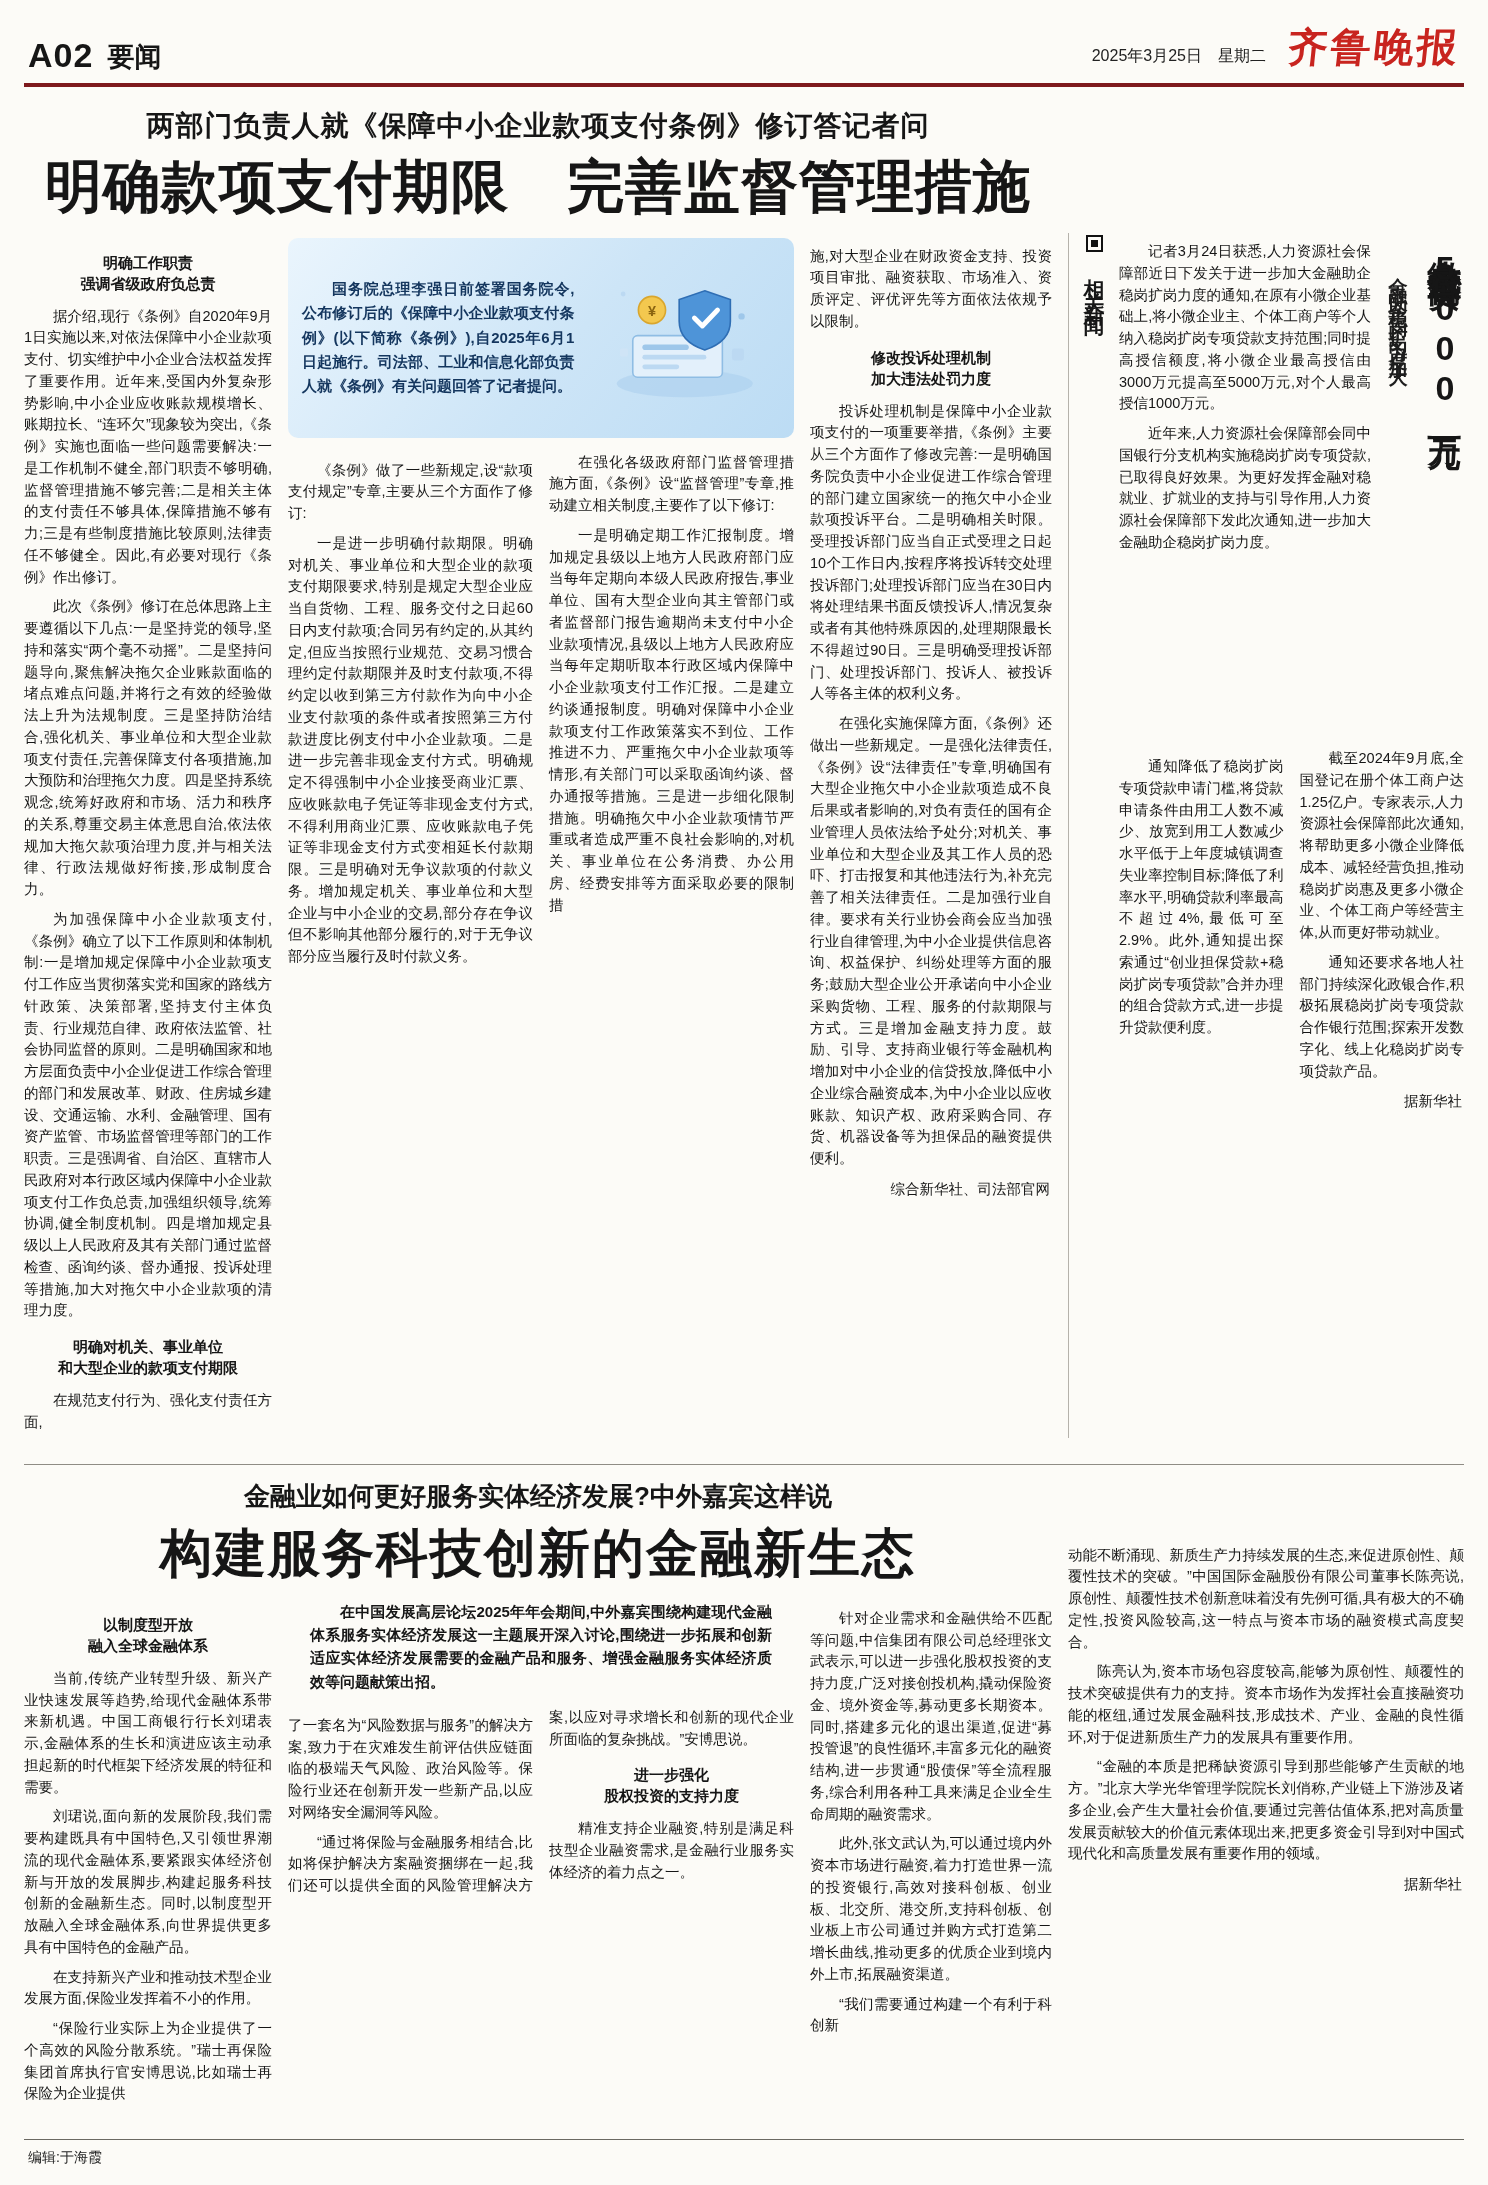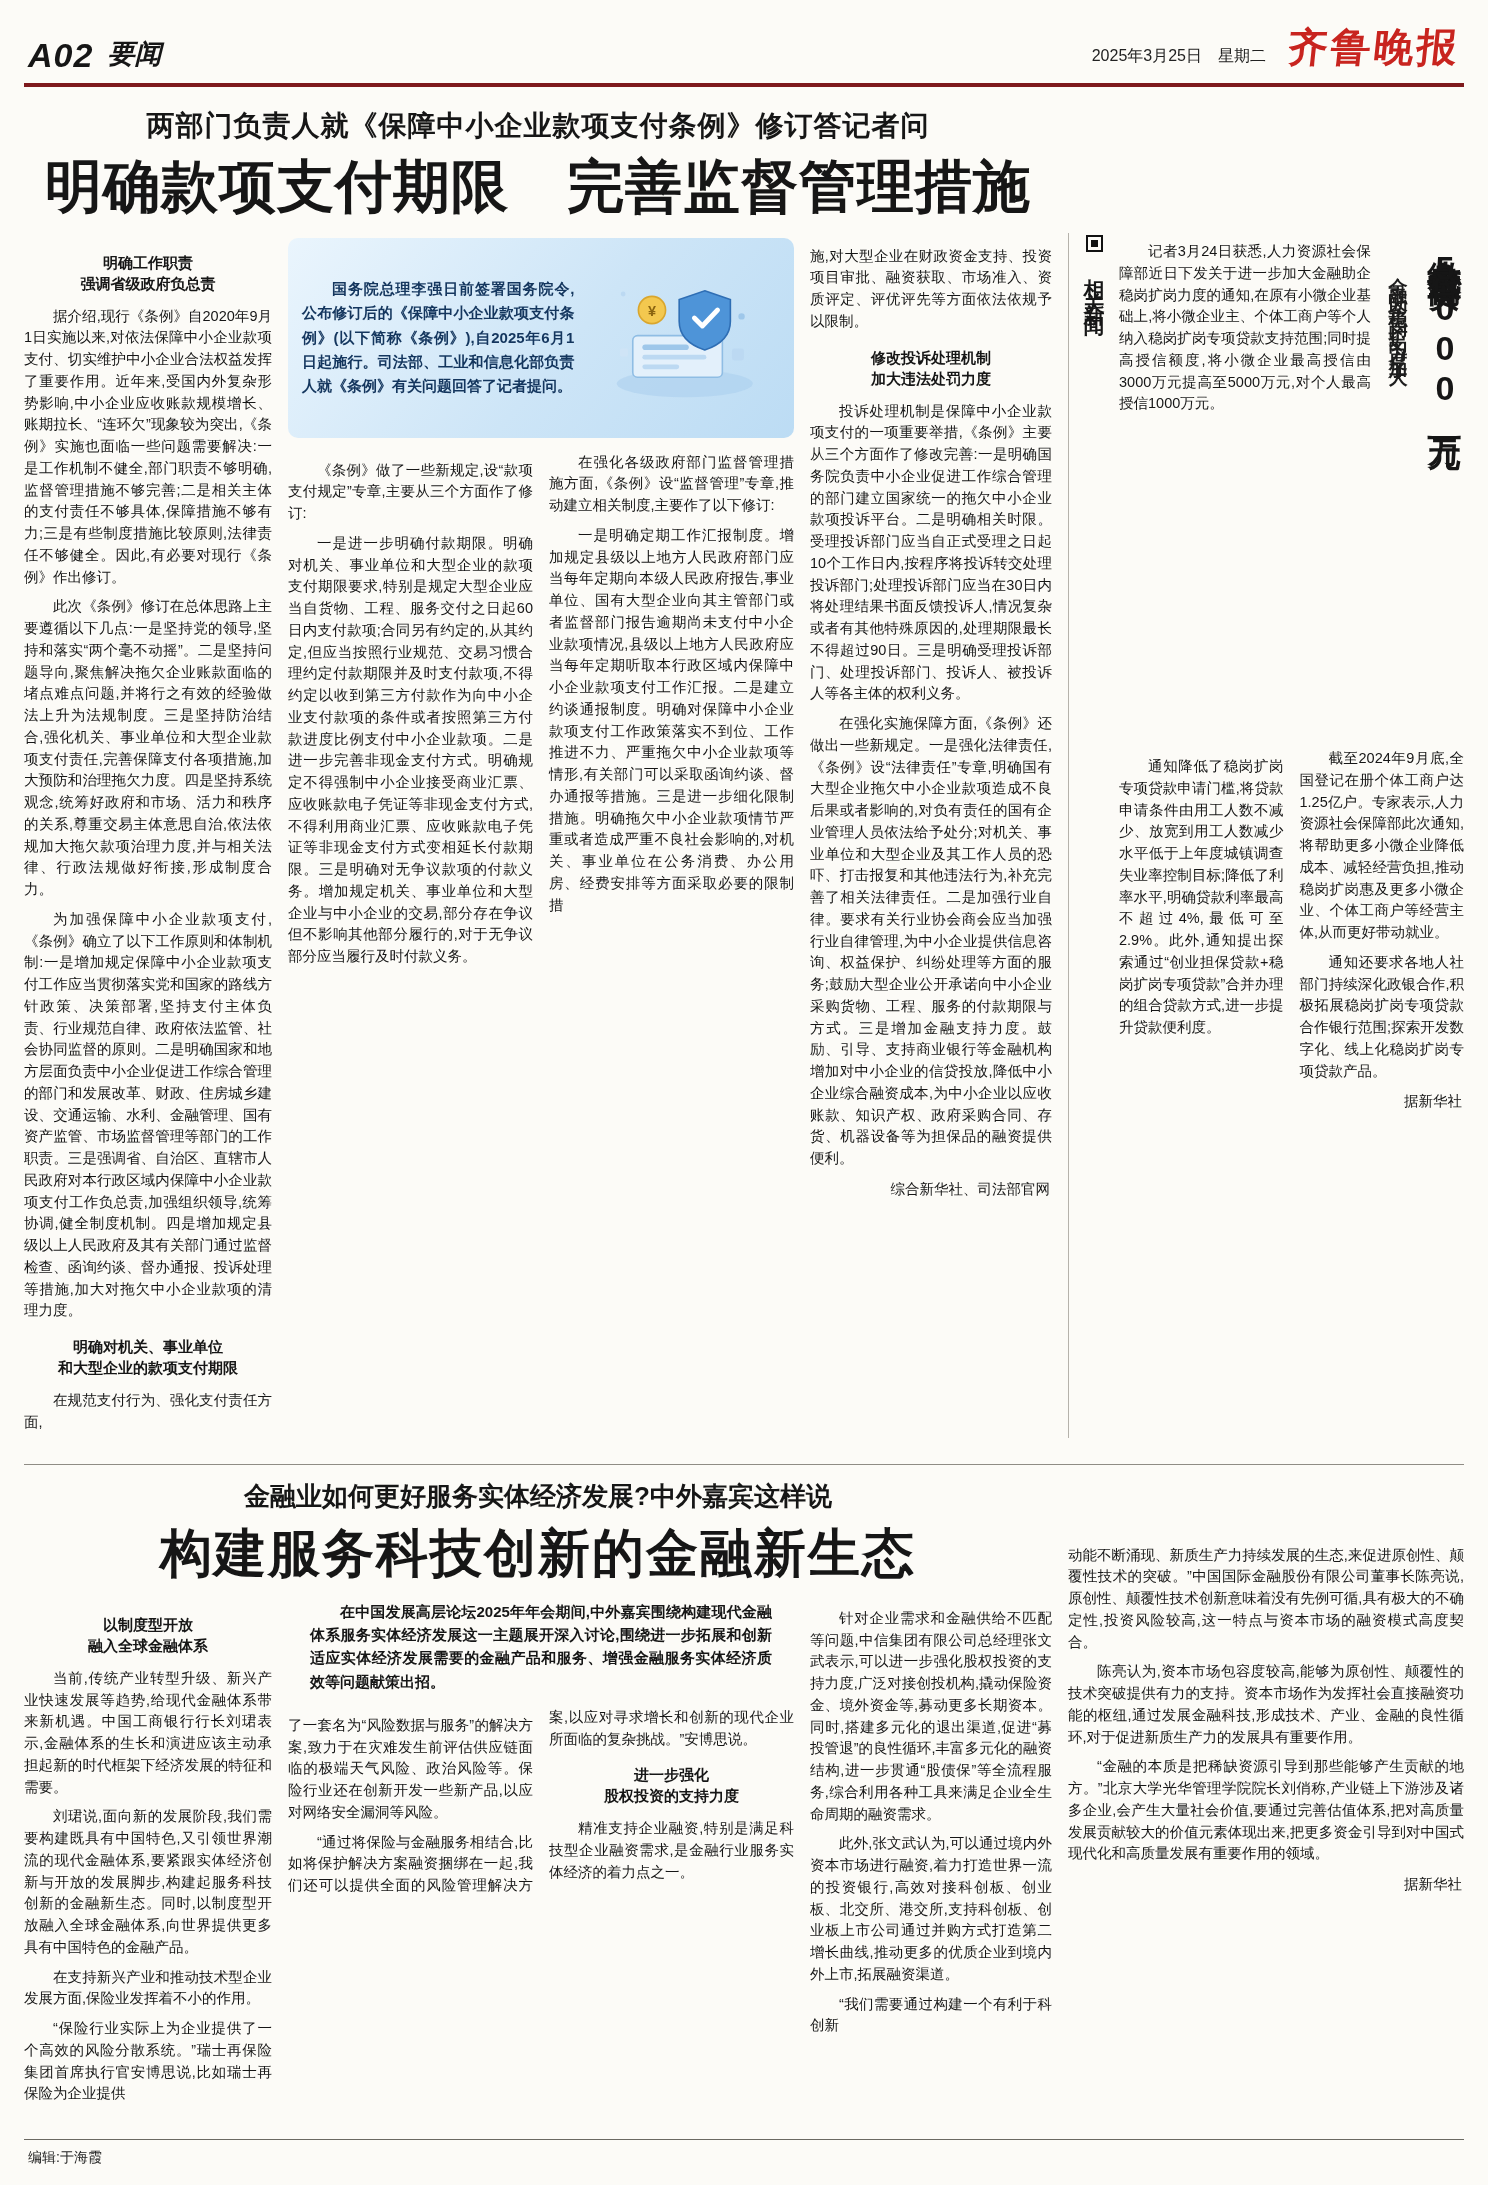--- a/index.html
+++ b/index.html
@@ -4,21 +4,21 @@
 <title>齐鲁晚报 A02</title>
 <style>
   html,body{margin:0;padding:0;background:#e8e6e0;}
   .page{
     width:1488px;min-height:2185px;margin:0 auto;background:#fcfbf7;
     box-sizing:border-box;padding:16px 24px 20px;color:#161616;
     font-family:"Liberation Sans","DejaVu Sans",sans-serif;
   }
   
   .masthead{display:flex;justify-content:space-between;align-items:flex-end;padding:4px 4px 8px;}
-  .mh-left{display:flex;align-items:flex-start;gap:14px;font-style:italic;}
+  .mh-left{display:flex;align-items:flex-end;gap:14px;}
   .page-num{font-size:34px;font-weight:900;letter-spacing:1px;}
   .section-name{font-size:27px;font-weight:800;}
   .mh-right{display:flex;align-items:flex-end;gap:22px;}
   .date-block{font-size:16px;color:#222;padding-bottom:8px;display:flex;gap:16px;}
   .logo{font-size:40px;font-weight:900;color:#c8241f;transform:skewX(-6deg);
         font-family:"Liberation Serif","DejaVu Serif",serif;letter-spacing:3px;}
   .top-rule{height:4px;background:#7e1a1d;margin:0 0 18px;}
   
   .para{font-size:14.5px;line-height:1.5;text-align:justify;text-indent:2em;margin:8px 0 4px;}
   .cont{text-indent:0;}
@@ -156,20 +156,21 @@
 
       <aside class="related">
         <div class="related-tag">
           <span class="tag-icon"></span>
           <span class="tag-text">相关新闻</span>
         </div>
         <div class="related-main">
           <div class="related-top">
             <div class="related-topcol">
                 <p class="para">记者3月24日获悉,人力资源社会保障部近日下发关于进一步加大金融助企稳岗扩岗力度的通知,在原有小微企业基础上,将小微企业主、个体工商户等个人纳入稳岗扩岗专项贷款支持范围;同时提高授信额度,将小微企业最高授信由3000万元提高至5000万元,对个人最高授信1000万元。</p>
+                <p class="para">近年来,人力资源社会保障部会同中国银行分支机构实施稳岗扩岗专项贷款,已取得良好效果。为更好发挥金融对稳就业、扩就业的支持与引导作用,人力资源社会保障部下发此次通知,进一步加大金融助企稳岗扩岗力度。</p>
               </div>
             <div class="v-head">
               <div class="v-main">小微企业最高可贷5000万元</div>
               <div class="v-sub">金融助企稳岗扩岗力度加大</div>
             </div>
           </div>
           <div class="twocol related-bottom">
               <p class="para">通知降低了稳岗扩岗专项贷款申请门槛,将贷款申请条件由用工人数不减少、放宽到用工人数减少水平低于上年度城镇调查失业率控制目标;降低了利率水平,明确贷款利率最高不超过4%,最低可至2.9%。此外,通知提出探索通过“创业担保贷款+稳岗扩岗专项贷款”合并办理的组合贷款方式,进一步提升贷款便利度。</p>
               <p class="para">截至2024年9月底,全国登记在册个体工商户达1.25亿户。专家表示,人力资源社会保障部此次通知,将帮助更多小微企业降低成本、减轻经营负担,推动稳岗扩岗惠及更多小微企业、个体工商户等经营主体,从而更好带动就业。</p>
               <p class="para">通知还要求各地人社部门持续深化政银合作,积极拓展稳岗扩岗专项贷款合作银行范围;探索开发数字化、线上化稳岗扩岗专项贷款产品。</p>

